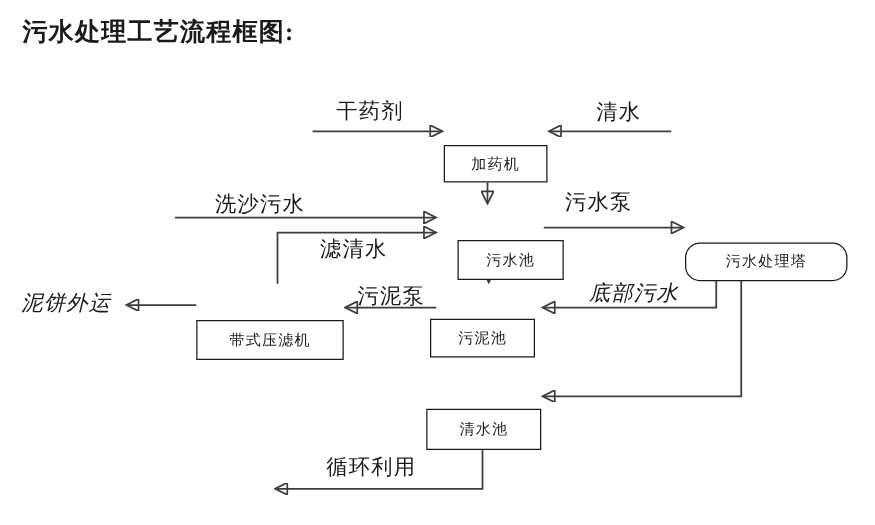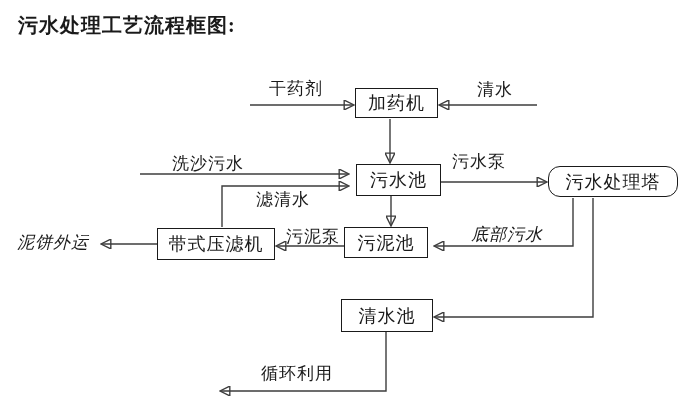--- a/index.html
+++ b/index.html
@@ -14,34 +14,35 @@
   #diagram-title{
     position:absolute;left:18px;top:12px;
     font-size:20px;font-weight:bold;letter-spacing:1px;
     white-space:nowrap;
   }
   .node{
     position:absolute;
     border:1.6px solid #1a1a1a;
     background:#fff;
     display:flex;align-items:center;justify-content:center;
-    font-size:18px;letter-spacing:1px;
+    font-size:12px;letter-spacing:1px;
     box-sizing:border-box;
     white-space:nowrap;
+    margin-top:28px;
   }
   .flow-label{
     position:absolute;
     font-size:17px;letter-spacing:1px;
     white-space:nowrap;
   }
   #wires{position:absolute;left:0;top:0;width:700px;height:420px;}
   #wires path{stroke:#3d3d3d;stroke-width:1.4;fill:none;}
   
   #node-dosing-machine   {left:355px;top:88px; width:83px; height:30px;}
-  #node-sewage-pool      {left:356px;top:164px;width:85px; height:32px;}
+  #node-sewage-pool      {left:366px;top:164px;width:85px; height:32px;}
   #node-treatment-tower  {left:548px;top:166px;width:130px;height:31px;border-radius:12px;}
   #node-sludge-pool      {left:344px;top:227px;width:84px; height:31px;text-align:center;}
   #node-belt-filter-press{left:157px;top:228px;width:118px;height:32px;justify-content:center;}
   #node-clean-water-pool {left:341px;top:299px;width:92px; height:33px;}
   
   #label-dry-agent         {left:257px;top:77px;margin-left:12px;}
   #label-clean-water       {left:477px;top:78px;}
   #label-sand-wash-sewage  {left:172px;top:152px;}
   #label-filtered-water    {left:256px;top:188px;}
   #label-sewage-pump       {left:452px;top:150px;}

